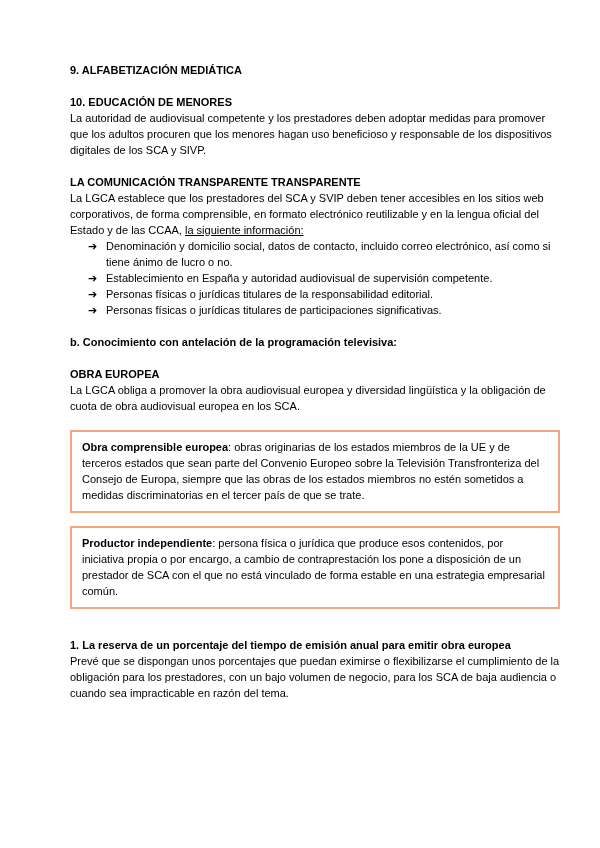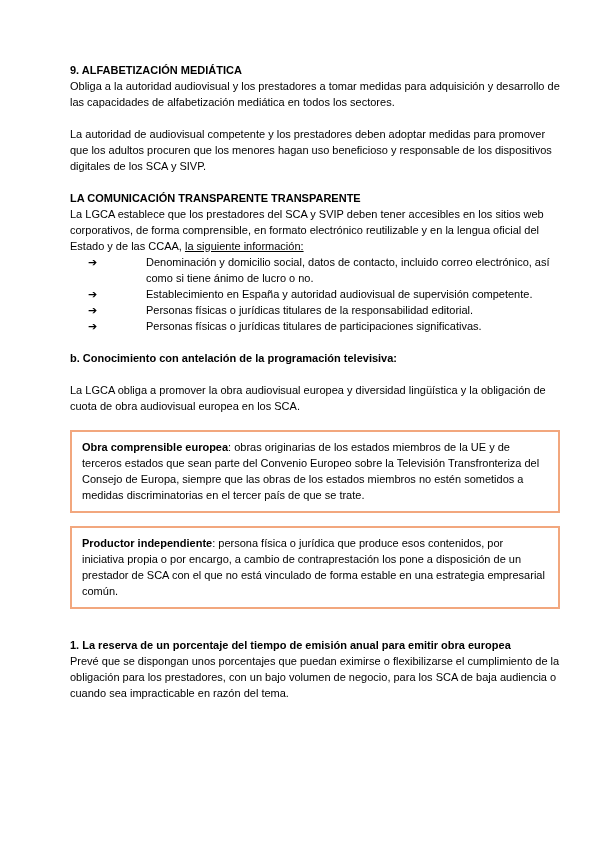--- a/index.html
+++ b/index.html
@@ -16,41 +16,41 @@
     padding: 62px 40px 40px 70px;
     font-size: 11px;
     line-height: 16px;
   }
   .heading { font-weight: bold; margin: 0; }
   .para { margin: 0; }
   .block { margin: 0 0 16px 0; }
   ul.bullets { margin: 0 0 16px 0; padding: 0; list-style: none; }
   ul.bullets li { display: flex; }
   .arrow { flex: none; width: 18px; margin-left: 18px; }
-  .bullet-text { flex: 1; margin-left: 40px; }
+  .bullet-text { flex: 1; }
   .underline { text-decoration: underline; }
   .callout-box {
     border: 2px solid var(--box-border);
     padding: 7px 10px 8px 10px;
     margin: 0 0 13px 0;
     background: var(--page-bg);
   }
   .lead { font-weight: bold; }
 </style>
 </head>
 <body>
 
 <div class="page">
 
   <div class="block">
     <p class="heading">9. ALFABETIZACIÓN MEDIÁTICA</p>
-    <p class="para">Obliga a la autoridad audiovisual y los prestadores a tomar medidas para adquisición y desarrollo de las capacidades de alfabetización mediática en todos los sectores.</p>
   </div>
 
   <div class="block">
+    <p class="heading">10. EDUCACIÓN DE MENORES</p>
     <p class="para">La autoridad de audiovisual competente y los prestadores deben adoptar medidas para promover que los adultos procuren que los menores hagan uso beneficioso y responsable de los dispositivos digitales de los SCA y SIVP.</p>
   </div>
 
   <div class="block">
     <p class="heading">LA COMUNICACIÓN TRANSPARENTE TRANSPARENTE</p>
     <p class="para"><span>La LGCA establece que los prestadores del SCA y SVIP deben tener accesibles en los sitios web corporativos, de forma comprensible, en formato electrónico reutilizable y en la lengua oficial del Estado y de las CCAA, </span><span class="underline">la siguiente información:</span></p>
     <ul class="bullets">
       <li>
         <span class="arrow">➔</span>
         <span class="bullet-text">Denominación y domicilio social, datos de contacto, incluido correo electrónico, así como si tiene ánimo de lucro o no.</span>
@@ -67,20 +67,21 @@
         <span class="arrow">➔</span>
         <span class="bullet-text">Personas físicas o jurídicas titulares de participaciones significativas.</span>
       </li>
     </ul>
     <div class="block">
       <p class="heading">b. Conocimiento con antelación de la programación televisiva:</p>
     </div>
   </div>
 
   <div class="block">
+    <p class="heading">OBRA EUROPEA</p>
     <p class="para">La LGCA obliga a promover la obra audiovisual europea y diversidad lingüística y la obligación de cuota de obra audiovisual europea en los SCA.</p>
   </div>
 
   <div class="callout-box">
     <span class="lead">Obra comprensible europea</span><span>: obras originarias de los estados miembros de la UE y de terceros estados que sean parte del Convenio Europeo sobre la Televisión Transfronteriza del Consejo de Europa, siempre que las obras de los estados miembros no estén sometidos a medidas discriminatorias en el tercer país de que se trate.</span>
   </div>
 
   <div class="callout-box">
     <span class="lead">Productor independiente</span><span>: persona física o jurídica que produce esos contenidos, por iniciativa propia o por encargo, a cambio de contraprestación los pone a disposición de un prestador de SCA con el que no está vinculado de forma estable en una estrategia empresarial común.</span>
   </div>

